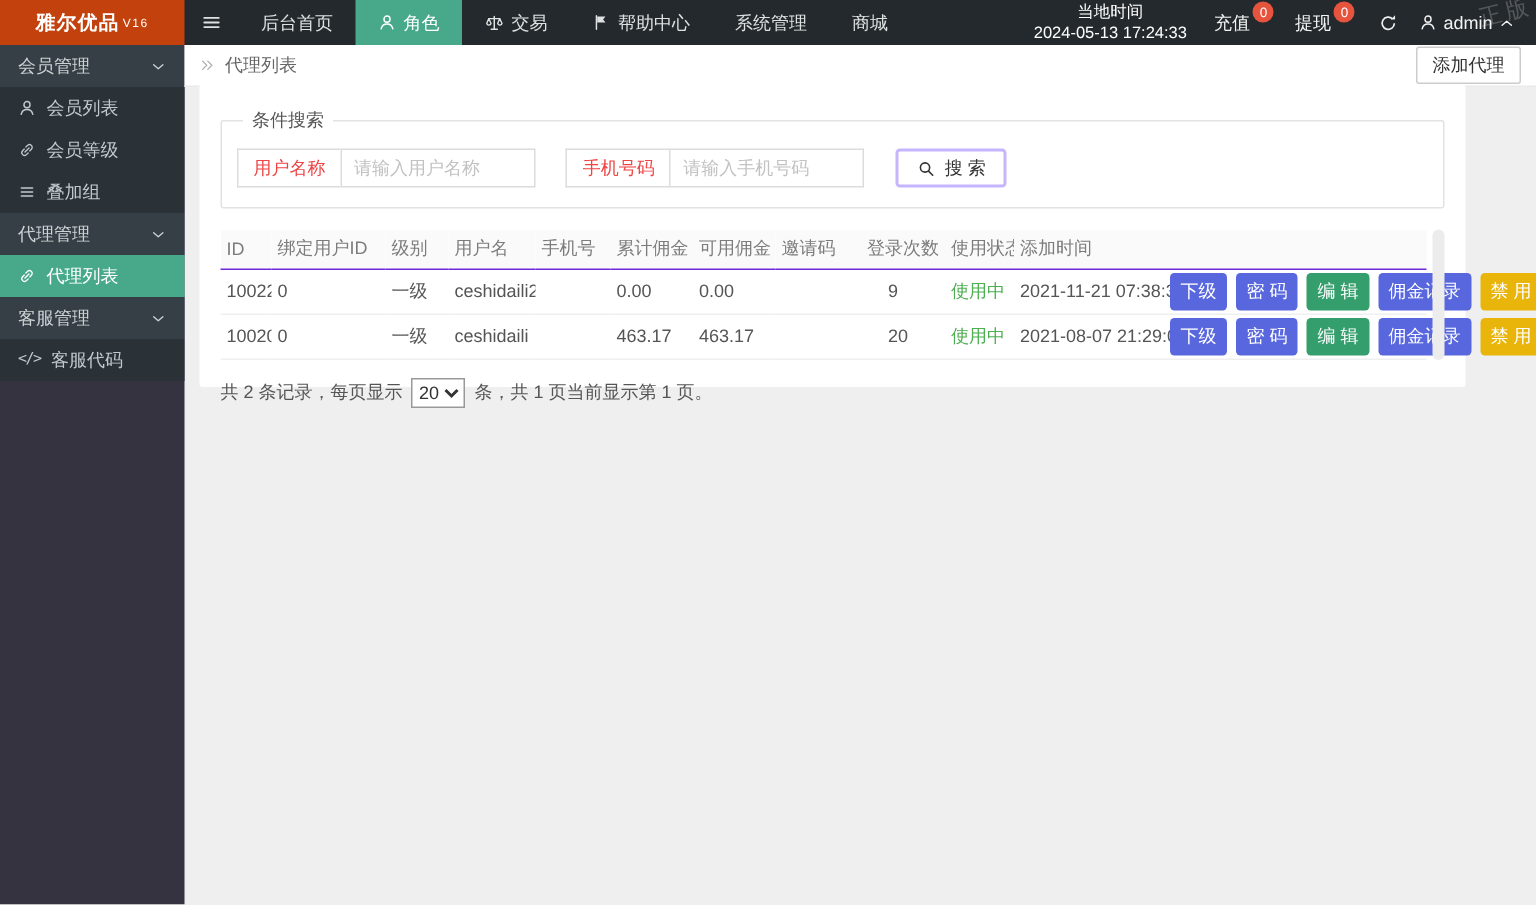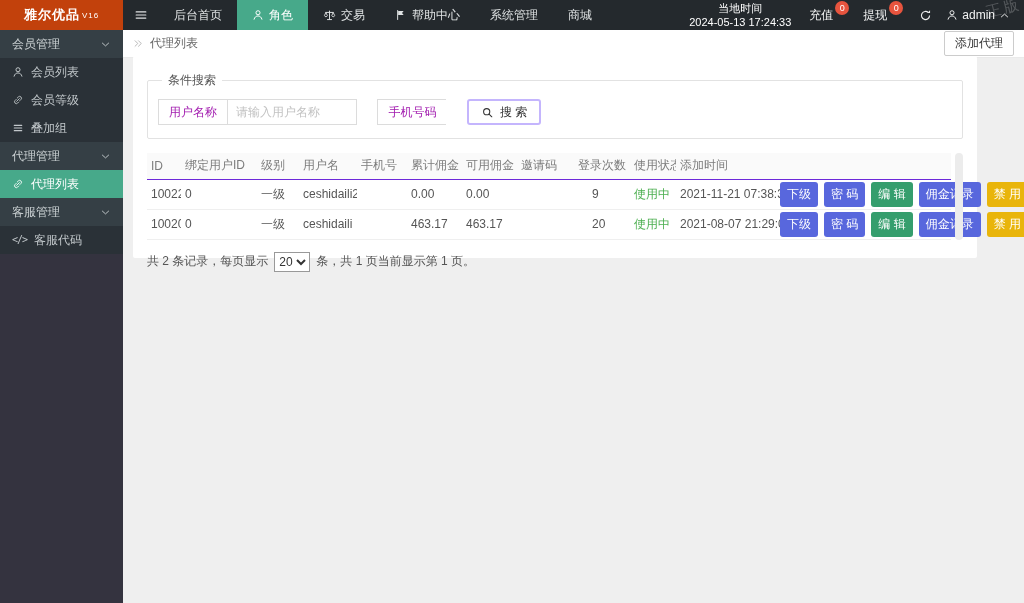--- a/index.html
+++ b/index.html
@@ -51,21 +51,21 @@
   .add-btn{ margin-left:auto; background:#fff; border:1px solid #ccc; border-radius:2px;
     font-size:12px; color:#333; padding:3px 10px; cursor:pointer; }
 
   
   .card{ position:absolute; left:133px; top:56px; width:844px; height:202px; background:#fff;
     padding:16px 14px 0; border-radius:2px; }
   fieldset{ border:1px solid #e2e2e2; padding:10px 10px 13px; border-radius:2px; }
   legend{ font-size:12px; color:#555; padding:0 6px; margin-left:4px; }
   .fg{ display:inline-flex; vertical-align:middle; margin-right:16px; }
   .fg-label{ border:1px solid #dcdcdc; border-right:none; height:26px; line-height:24px;
-    padding:0 10px; font-size:12px; color:#a21caf; background:#fff; white-space:nowrap; }
+    padding:0 10px; font-size:12px; color:#ef4444; background:#fff; white-space:nowrap; }
   .fg-input{ border:1px solid #dcdcdc; height:26px; width:130px; padding:0 8px;
     font-size:12px; color:#333; outline:none; }
   .fg-input::placeholder{ color:#c2c2c2; }
   .search-btn{ display:inline-flex; align-items:center; gap:6px; height:26px; padding:0 12px;
     border:2px solid #c4b5fd; background:#fff; border-radius:3px; font-size:12px; color:#333;
     cursor:pointer; vertical-align:middle; }
 
   
   .table-area{ position:relative; margin-top:14px; padding-right:12px; }
   table{ width:100%; border-collapse:collapse; table-layout:fixed; }
@@ -261,20 +261,21 @@
 <main class="card">
 
   <fieldset>
     <legend>条件搜索</legend>
     <div class="fg">
       <span class="fg-label">用户名称</span>
       <input class="fg-input" type="text" placeholder="请输入用户名称" style="">
     </div>
     <div class="fg">
       <span class="fg-label">手机号码</span>
+      <input class="fg-input" type="text" placeholder="请输入手机号码" style="">
     </div>
     <button class="search-btn">
       <span class="icon js-icon">
           <svg viewBox="0 0 16 16" width="13" height="13">
             <circle cx="7" cy="7" r="3.8" fill="none" stroke="currentColor" stroke-width="1.3"></circle>
             <path d="M9.9 9.9L13.3 13.3" stroke="currentColor" stroke-width="1.3" stroke-linecap="round"></path>
           </svg>
         </span>
       <span>搜 索</span>
     </button>

